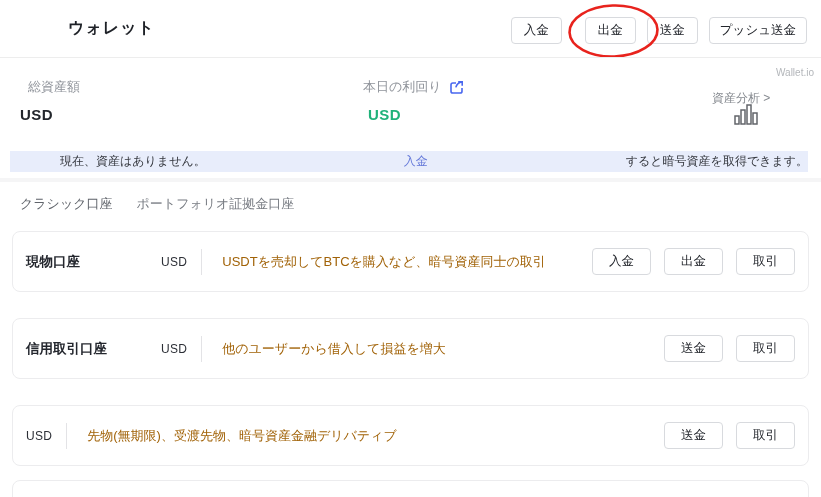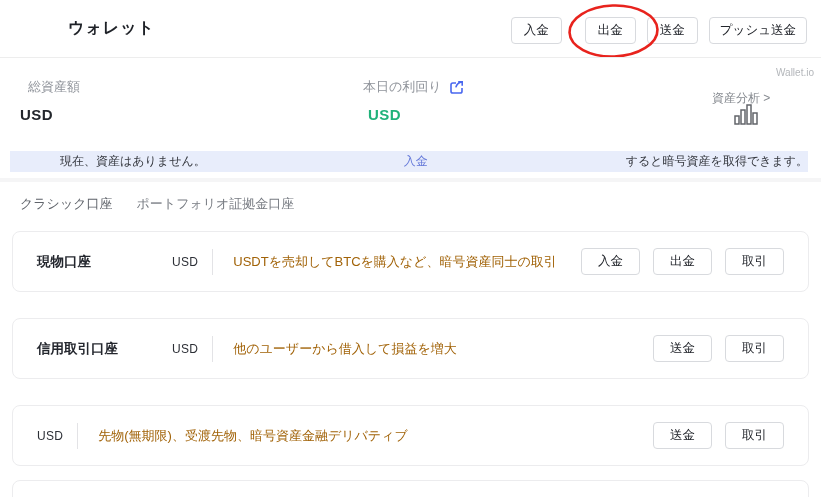--- a/index.html
+++ b/index.html
@@ -54,21 +54,21 @@
 
   
   .tabs { position:absolute; left:20px; top:195px; display:flex; gap:24px; font-size:13px; }
   .tab { cursor:pointer; color:#787c83; }
   .tab.active { color:#60646b; }
 
   
   .card {
     position:absolute; left:12px; width:797px; height:61px;
     border:1px solid #ececee; border-radius:8px; background:#fff;
-    display:flex; align-items:center; padding:0 24px;
+    display:flex; align-items:center; padding:0 13px;
   }
   .card-1 { top:231px; }
   .card-2 { top:318px;align-items:center; }
   .card-3 { top:405px; }
   .card-4 { top:480px; height:40px; }
   .acct-name { width:135px; font-size:13.5px; font-weight:bold; color:#24272e; }
   .acct-cur { font-size:12px; font-weight:500; color:#2c2f36; margin-right:14px; letter-spacing:0.3px; }
   .acct-div { width:1px; height:26px; background:#e3e3e6; }
   .acct-desc { margin-left:20px; font-size:13px; color:#a16207; }
   .spacer { flex:1; }

